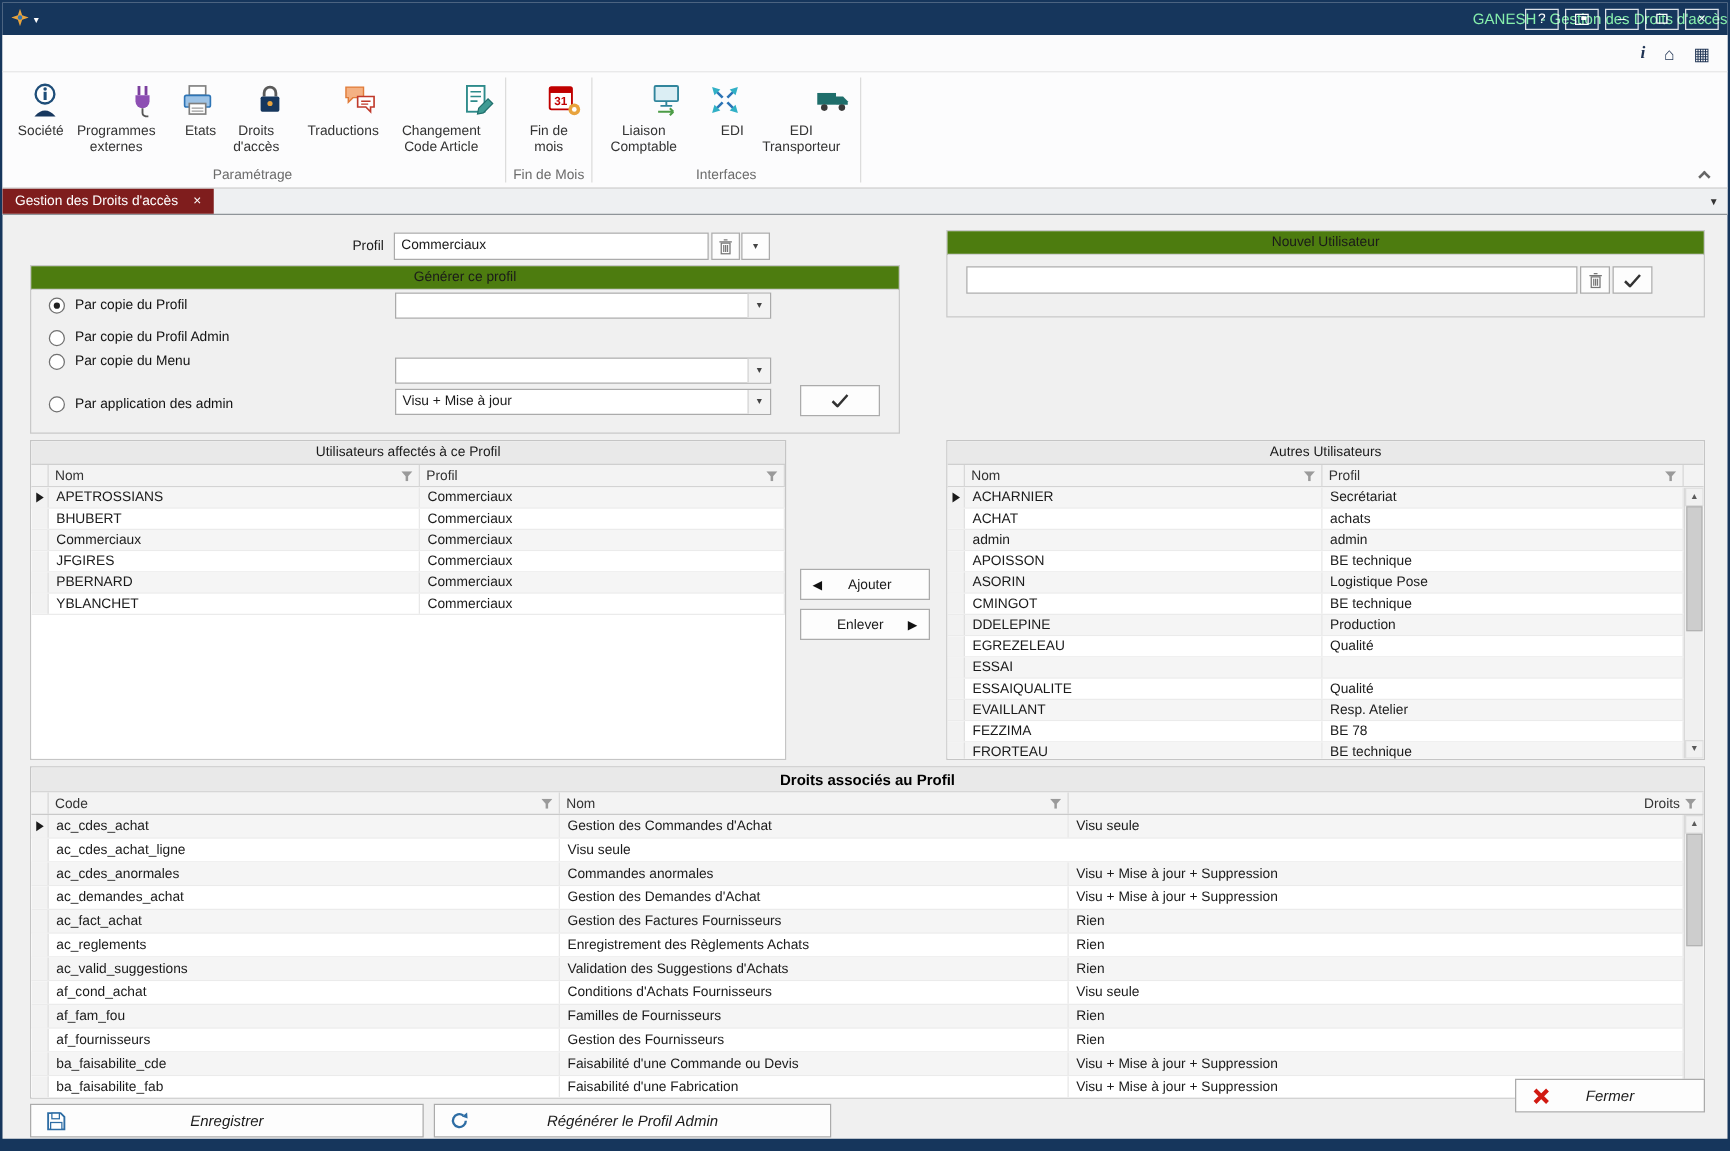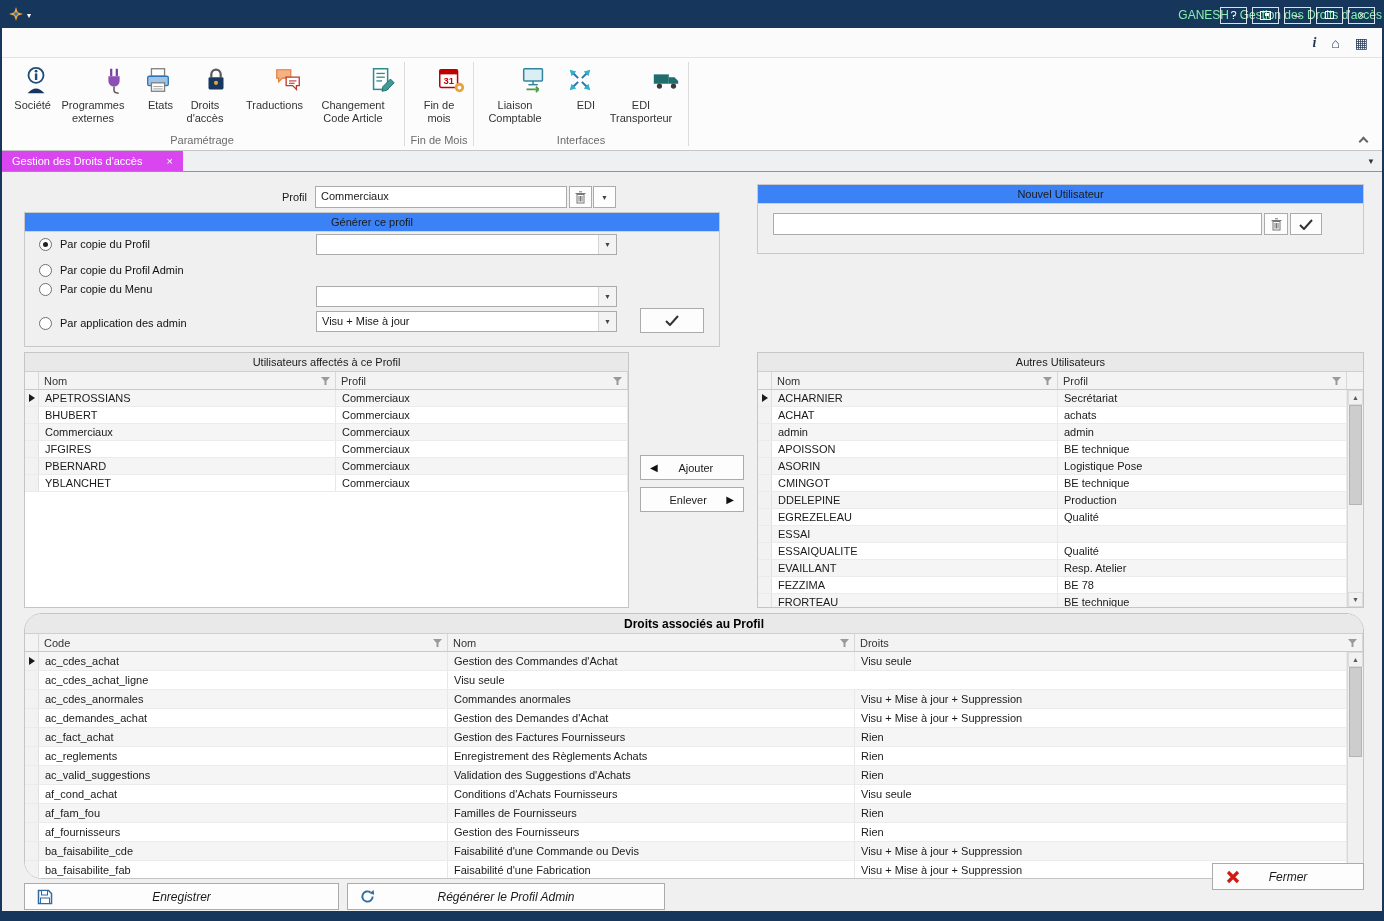--- a/index.html
+++ b/index.html
@@ -33,34 +33,34 @@
   .rbtn { display:flex; flex-direction:column; align-items:flex-end; padding:3px 2px; margin:0 1px; height:74px; }
   .ricon { height:34px; display:flex; align-items:center; justify-content:center; }
   .rtext { font-size:11px; color:#333; text-align:center; line-height:1.15; margin-top:2px; }
   .rlabel { height:16px; text-align:center; font-size:11px; color:#6b6b6b; }
   .rsep { width:1px; background:#dcdcdc; margin:4px 2px; }
   .ribbon-collapse { position:absolute; right:10px; bottom:3px; width:18px; height:14px; display:flex; align-items:center; justify-content:center; }
   .chev { width:7px; height:7px; border-left:2px solid #666; border-top:2px solid #666; transform:rotate(45deg); margin-top:3px; }
 
   
   .doctabs { position:absolute; left:0; right:0; top:149px; height:21px; background:#eef0f2; border-bottom:1px solid #8f9499; display:flex; align-items:stretch; }
-  .doctab { background:#d946ef; color:#fff; display:flex; align-items:center; gap:24px; padding:0 10px; font-size:11px; }
+  .doctab { background:#7f1d1d; color:#fff; display:flex; align-items:center; gap:12px; padding:0 10px; font-size:11px; }
   .doctab-close { font-size:11px; color:#fff; }
   .doctab-dd { margin-left:auto; width:22px; display:flex; align-items:center; justify-content:center; color:#333; font-size:8px; }
 
   
   .lbl { position:absolute; font-size:11px; color:#1a1a1a; }
   .combo { position:absolute; background:#fff; border:1px solid #ababab; display:flex; align-items:stretch; }
   .combo .cval { flex:1; padding:3px 5px 0; font-size:11px; color:#1a1a1a; white-space:nowrap; overflow:hidden; }
   .combo .cdd { width:18px; border-left:1px solid #d5d5d5; background:#f3f3f3; display:flex; align-items:center; justify-content:center; font-size:7px; color:#444; }
   .sqbtn { position:absolute; background:#fdfdfd; border:1px solid #ababab; display:flex; align-items:center; justify-content:center; }
   .ddglyph { font-size:7px; color:#444; }
   .tinput { position:absolute; border:1px solid #ababab; background:#fff; font:11px "Liberation Sans",sans-serif; padding:0 5px; }
   .groupbox { position:absolute; border:1px solid #c9c9c9; background:#f0f0f0; }
-  .gb-title { height:19px; background:#3b82f6; border-bottom:1px solid #d2d2d2; display:flex; align-items:center; justify-content:center; font-size:11px; color:#1a1a1a; }
+  .gb-title { height:19px; background:#4d7c0f; border-bottom:1px solid #d2d2d2; display:flex; align-items:center; justify-content:center; font-size:11px; color:#1a1a1a; }
   .gopt { position:absolute; left:14px; display:flex; align-items:center; gap:8px; height:16px; font-size:11px; color:#111; }
   .radio { width:13px; height:13px; border:1px solid #707070; border-radius:50%; background:#fff; display:inline-block; position:relative; flex:none; }
   .radio.checked::after { content:''; position:absolute; inset:3px; border-radius:50%; background:#222; }
 
   
   .tbl { position:absolute; border:1px solid #c5c5c5; background:#fff; display:flex; flex-direction:column; overflow:hidden; }
   .tbl-title { flex:none; height:19px; background:#e9e9e9; border-bottom:1px solid #cfcfcf; display:flex; align-items:center; justify-content:center; font-size:11px; color:#1a1a1a; }
   .tbl-title.bold { font-weight:bold; font-size:12px; color:#000; height:20px; }
   .tbl-head { flex:none; display:flex; height:18px; background:#f3f3f3; border-bottom:1px solid #c9c9c9; }
   .hmarker { width:14px; flex:none; border-right:1px solid #d8d8d8; }
@@ -516,37 +516,37 @@
       <div class="vscroll">
         <div class="varrow">▲</div>
         <div class="vtrack">
             <div class="vthumb" style="height:100px;"></div>
           </div>
         <div class="varrow">▼</div>
       </div>
     </div>
   </div>
 
-  <div class="tbl t-droits" style="left:22px; top:611px; width:1340px; height:266px;border-radius:18px;">
+  <div class="tbl t-droits" style="left:22px; top:611px; width:1340px; height:266px;">
     <div class="tbl-title bold">Droits associés au Profil</div>
     <div class="tbl-head">
       <div class="hmarker"></div>
       <div class="hcell col1">
         <span class="hlabel">Code</span>
         <svg width="9" height="8" viewBox="0 0 9 8">
             <path d="M0 0h9L5.5 4v4h-2V4Z" fill="#9a9a9a"></path>
           </svg>
       </div>
       <div class="hcell col2">
         <span class="hlabel">Nom</span>
         <svg width="9" height="8" viewBox="0 0 9 8">
             <path d="M0 0h9L5.5 4v4h-2V4Z" fill="#9a9a9a"></path>
           </svg>
       </div>
-      <div class="hcell col3" style="">
+      <div class="hcell col3" style="text-align:right;">
         <span class="hlabel">Droits</span>
         <svg width="9" height="8" viewBox="0 0 9 8">
             <path d="M0 0h9L5.5 4v4h-2V4Z" fill="#9a9a9a"></path>
           </svg>
       </div>
     </div>
     <div class="tbl-body">
       <div style="margin-right:16px;">
 
       <div class="trow alt current">

